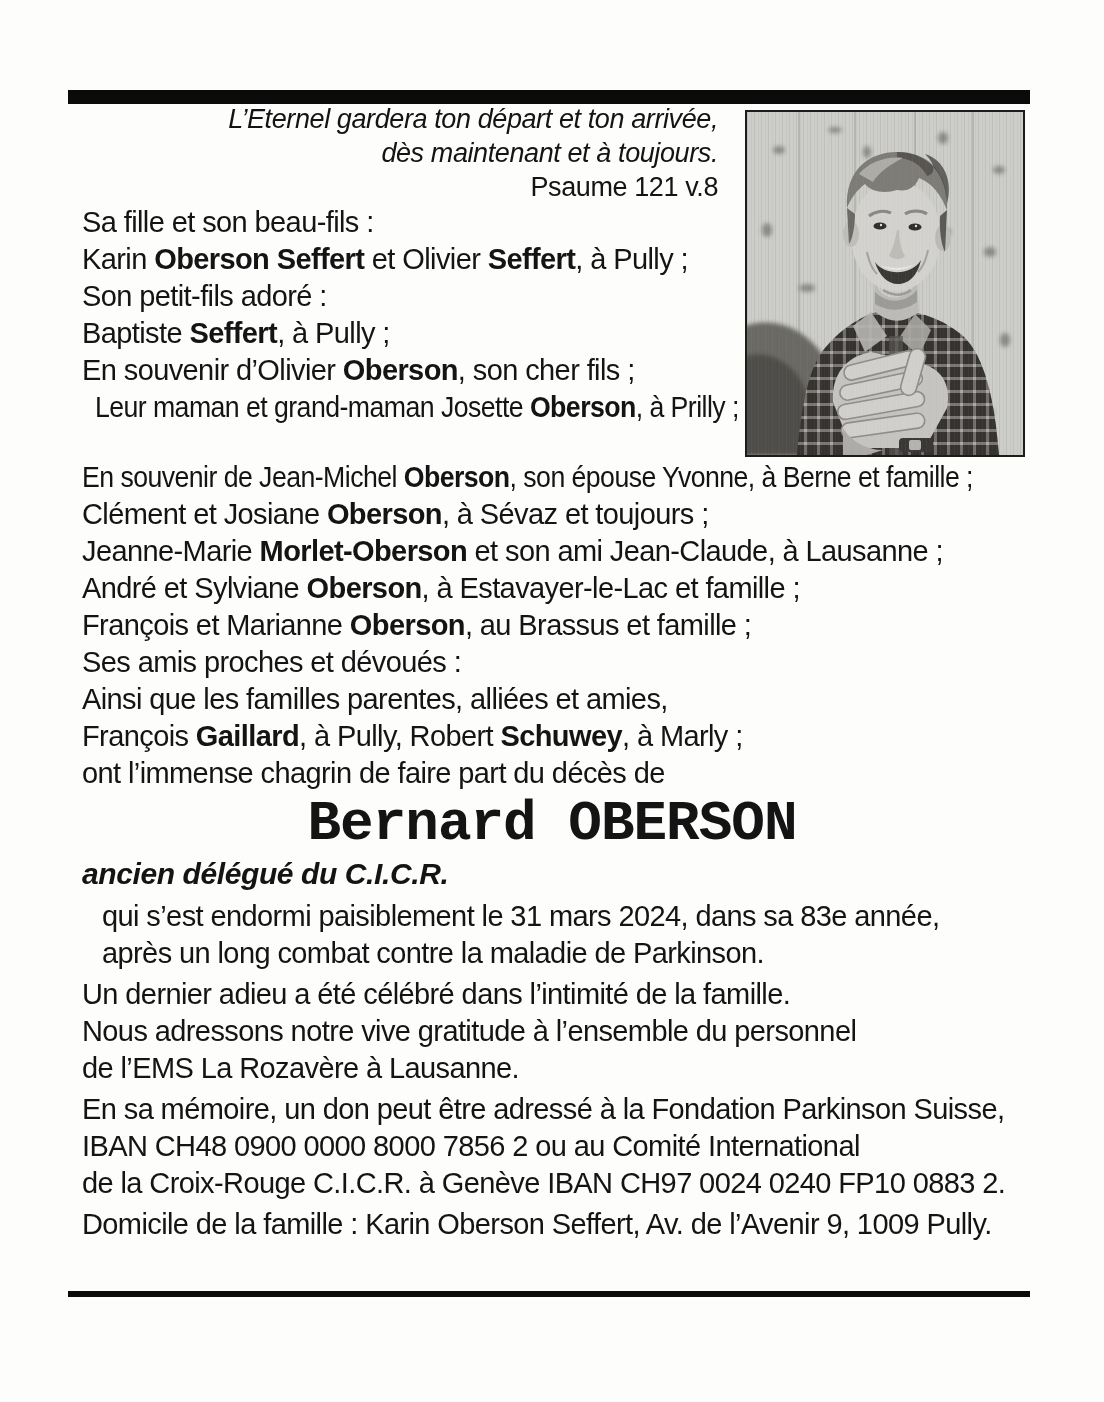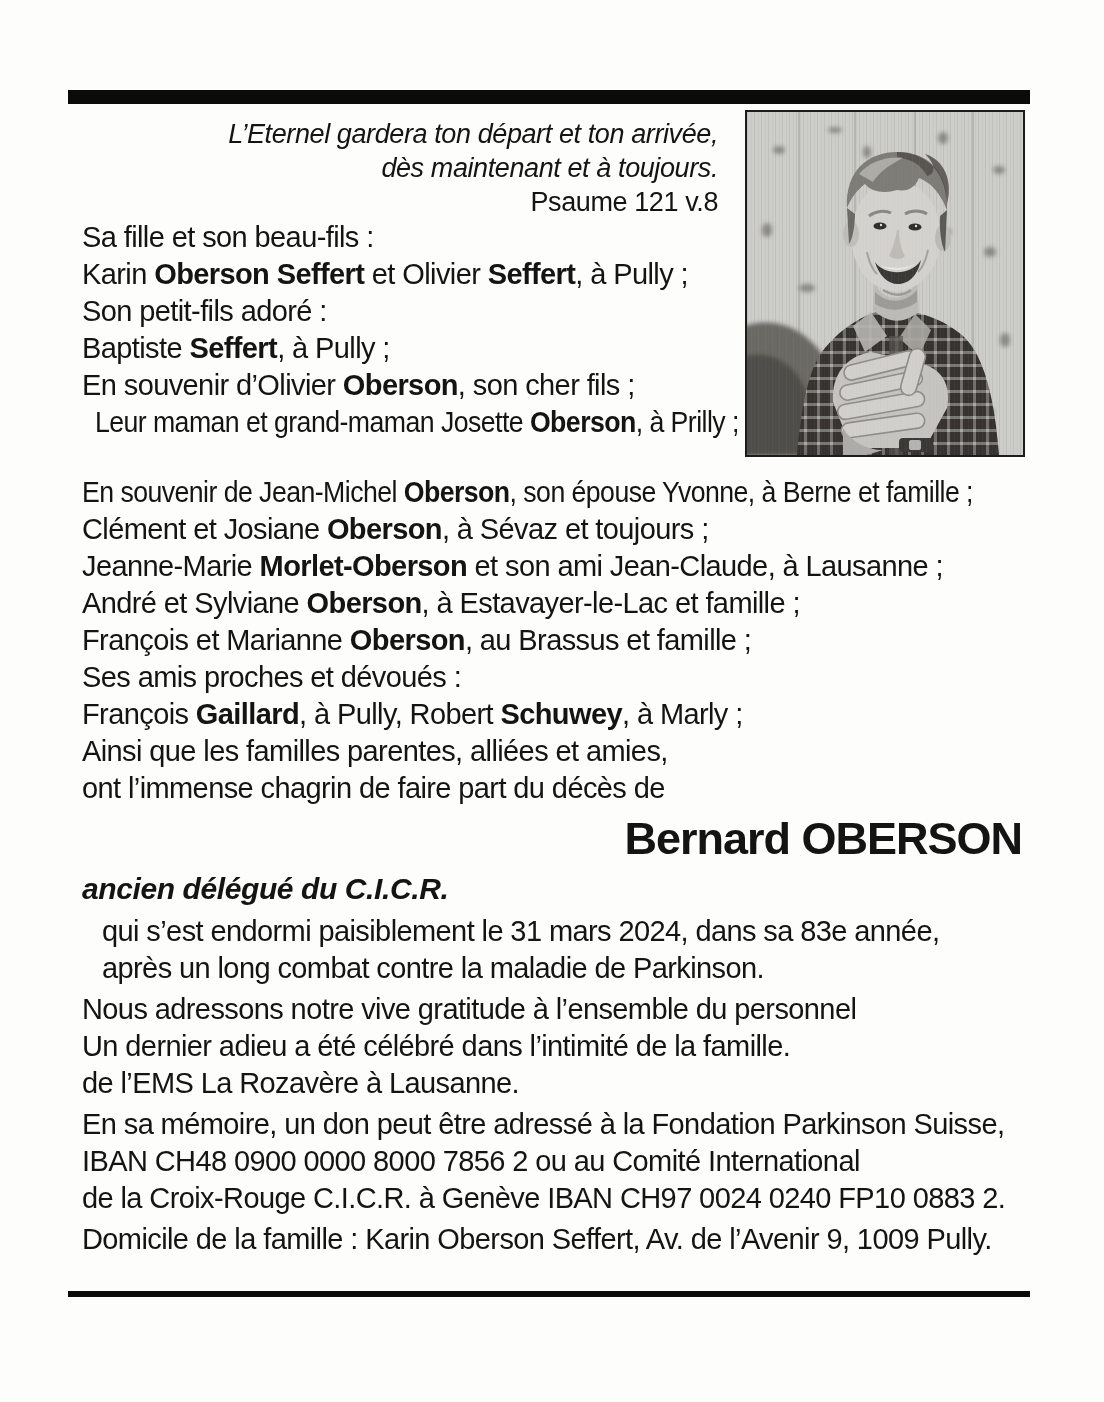--- a/index.html
+++ b/index.html
@@ -4,30 +4,30 @@
 <style>
   html,body{margin:0;padding:0;background:#ffffff;}
   body{width:1104px;height:1402px;font-family:"Liberation Sans",sans-serif;color:#141414;}
   .sheet{position:relative;width:1104px;height:1402px;background:#fdfdfc;overflow:hidden;}
   .rule{position:absolute;background:#0b0b0b;}
   .rule.top{left:68px;top:90px;width:962px;height:14px;}
   .rule.bottom{left:68px;top:1291px;width:962px;height:6px;}
   .photo{position:absolute;left:745px;top:110px;width:280px;height:347px;margin:0;
          border:2px solid #1c1c1c;box-sizing:border-box;background:#c9c9c6;}
   .photo svg{display:block;width:100%;height:100%;}
-  .content{position:absolute;left:82px;top:117px;width:940px;}
+  .content{position:absolute;left:82px;top:102px;width:940px;}
   .quote{width:636px;text-align:right;font-style:italic;font-size:27px;line-height:34px;letter-spacing:-0.4px;}
   .quote .ref{font-style:normal;}
   .block1{margin-top:0;}
   .block2{margin-top:33px;}
   .line{font-size:29px;line-height:37px;letter-spacing:-0.6px;white-space:nowrap;}
   .line .b{font-weight:700;}
   .indent{padding-left:14px;}
   .sq92{transform:scaleX(0.92);transform-origin:0 50%;}
-  .title{margin:0;text-align:right;font-size:45px;line-height:64px;font-weight:700;letter-spacing:-1px;}
+  .title{margin:0;text-align:center;font-size:56px;line-height:64px;font-weight:700;letter-spacing:-1px;font-family:Liberation Mono, monospace;}
   .subtitle{font-style:italic;font-weight:700;font-size:30px;line-height:36px;letter-spacing:-0.4px;}
   .para{margin-top:4px;}
   .para.first{margin-top:6px;margin-left:20px;}
   .para div{font-size:29px;line-height:37px;letter-spacing:-0.6px;white-space:nowrap;}
 </style>
 </head>
 <body>
 
 <div class="sheet">
 
@@ -155,35 +155,35 @@
       <div class="line indent sq92"><span>Leur maman et grand-maman Josette </span><span class="b">Oberson</span><span>, à Prilly ;</span></div>
     </div>
 
     <div class="block2">
       <div class="line sq92"><span>En souvenir de Jean-Michel </span><span class="b">Oberson</span><span>, son épouse Yvonne, à Berne et famille ;</span></div>
       <div class="line"><span>Clément et Josiane </span><span class="b">Oberson</span><span>, à Sévaz et toujours ;</span></div>
       <div class="line"><span>Jeanne-Marie </span><span class="b">Morlet-Oberson</span><span> et son ami Jean-Claude, à Lausanne ;</span></div>
       <div class="line"><span>André et Sylviane </span><span class="b">Oberson</span><span>, à Estavayer-le-Lac et famille ;</span></div>
       <div class="line"><span>François et Marianne </span><span class="b">Oberson</span><span>, au Brassus et famille ;</span></div>
       <div class="line"><span>Ses amis proches et dévoués :</span></div>
+      <div class="line"><span>Ainsi que les familles parentes, alliées et amies,</span></div>
       <div class="line"><span>François </span><span class="b">Gaillard</span><span>, à Pully, Robert </span><span class="b">Schuwey</span><span>, à Marly ;</span></div>
-      <div class="line"><span>Ainsi que les familles parentes, alliées et amies,</span></div>
       <div class="line"><span>ont l’immense chagrin de faire part du décès de</span></div>
     </div>
 
     <h1 class="title">Bernard OBERSON</h1>
     <div class="subtitle">ancien délégué du C.I.C.R.</div>
 
     <div class="para first">
         <div>qui s’est endormi paisiblement le 31 mars 2024, dans sa 83e année,</div>
         <div>après un long combat contre la maladie de Parkinson.</div>
       </div>
     <div class="para">
+        <div>Un dernier adieu a été célébré dans l’intimité de la famille.</div>
         <div>Nous adressons notre vive gratitude à l’ensemble du personnel</div>
-        <div>Un dernier adieu a été célébré dans l’intimité de la famille.</div>
         <div>de l’EMS La Rozavère à Lausanne.</div>
       </div>
     <div class="para">
         <div>En sa mémoire, un don peut être adressé à la Fondation Parkinson Suisse,</div>
         <div>IBAN CH48 0900 0000 8000 7856 2 ou au Comité International</div>
         <div>de la Croix-Rouge C.I.C.R. à Genève IBAN CH97 0024 0240 FP10 0883 2.</div>
       </div>
     <div class="para">
         <div>Domicile de la famille : Karin Oberson Seffert, Av. de l’Avenir 9, 1009 Pully.</div>
       </div>

